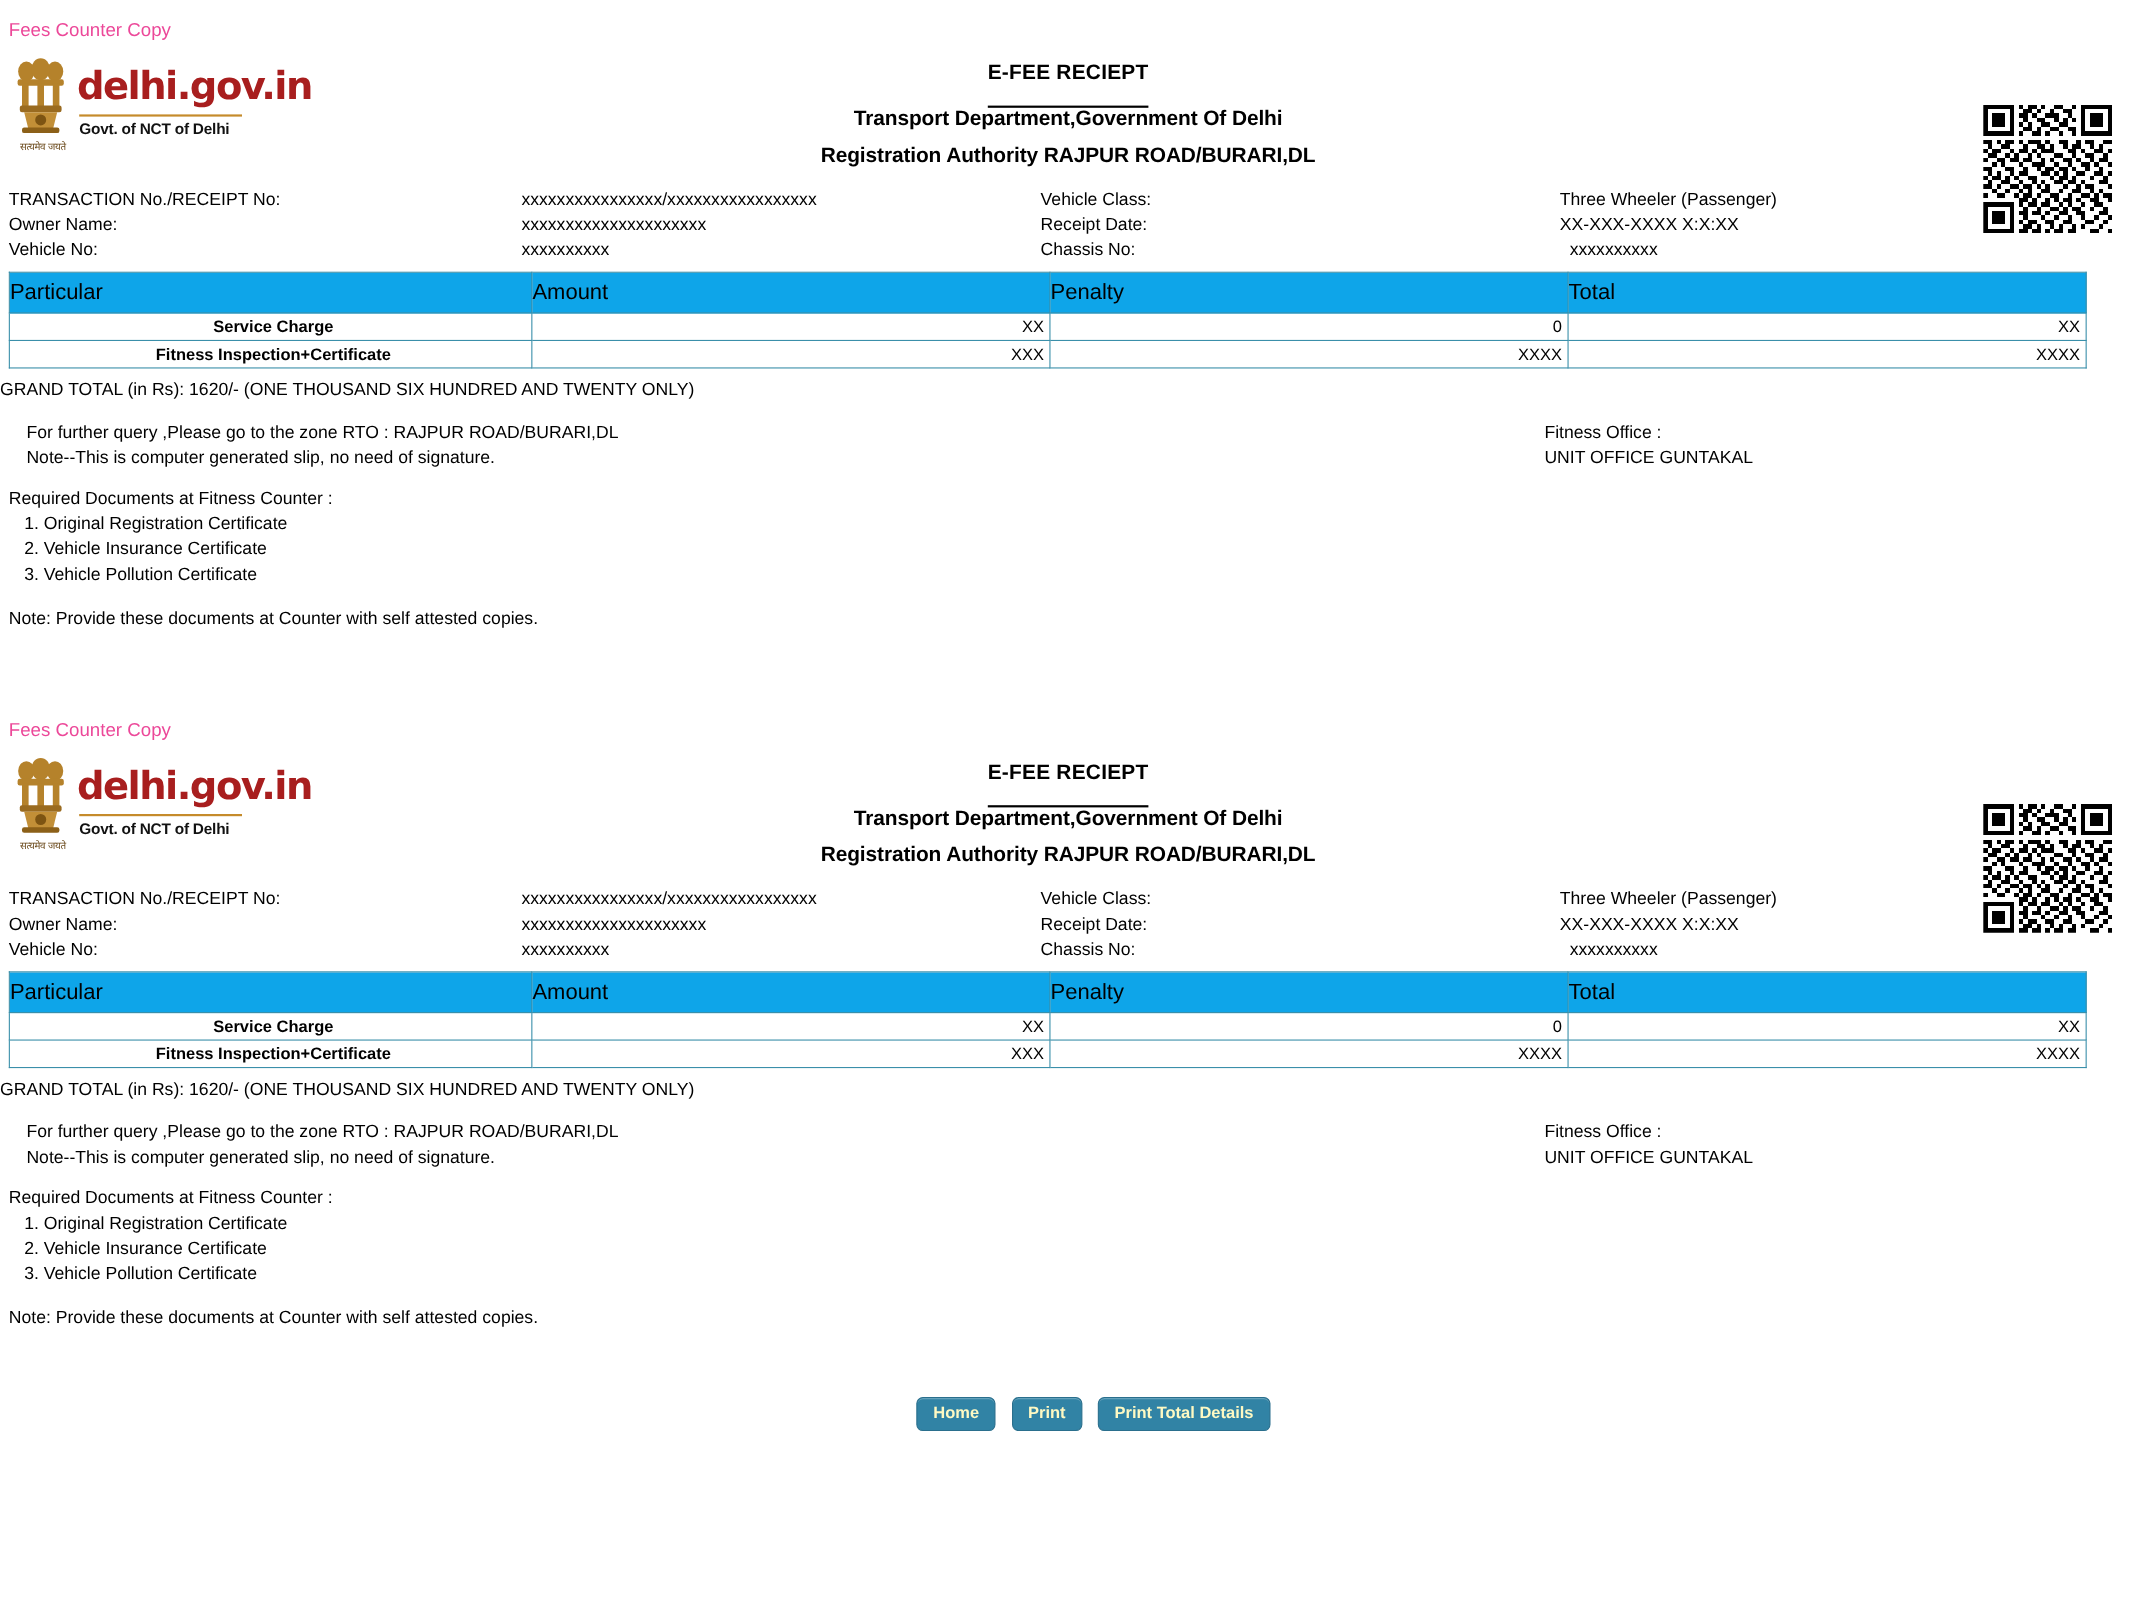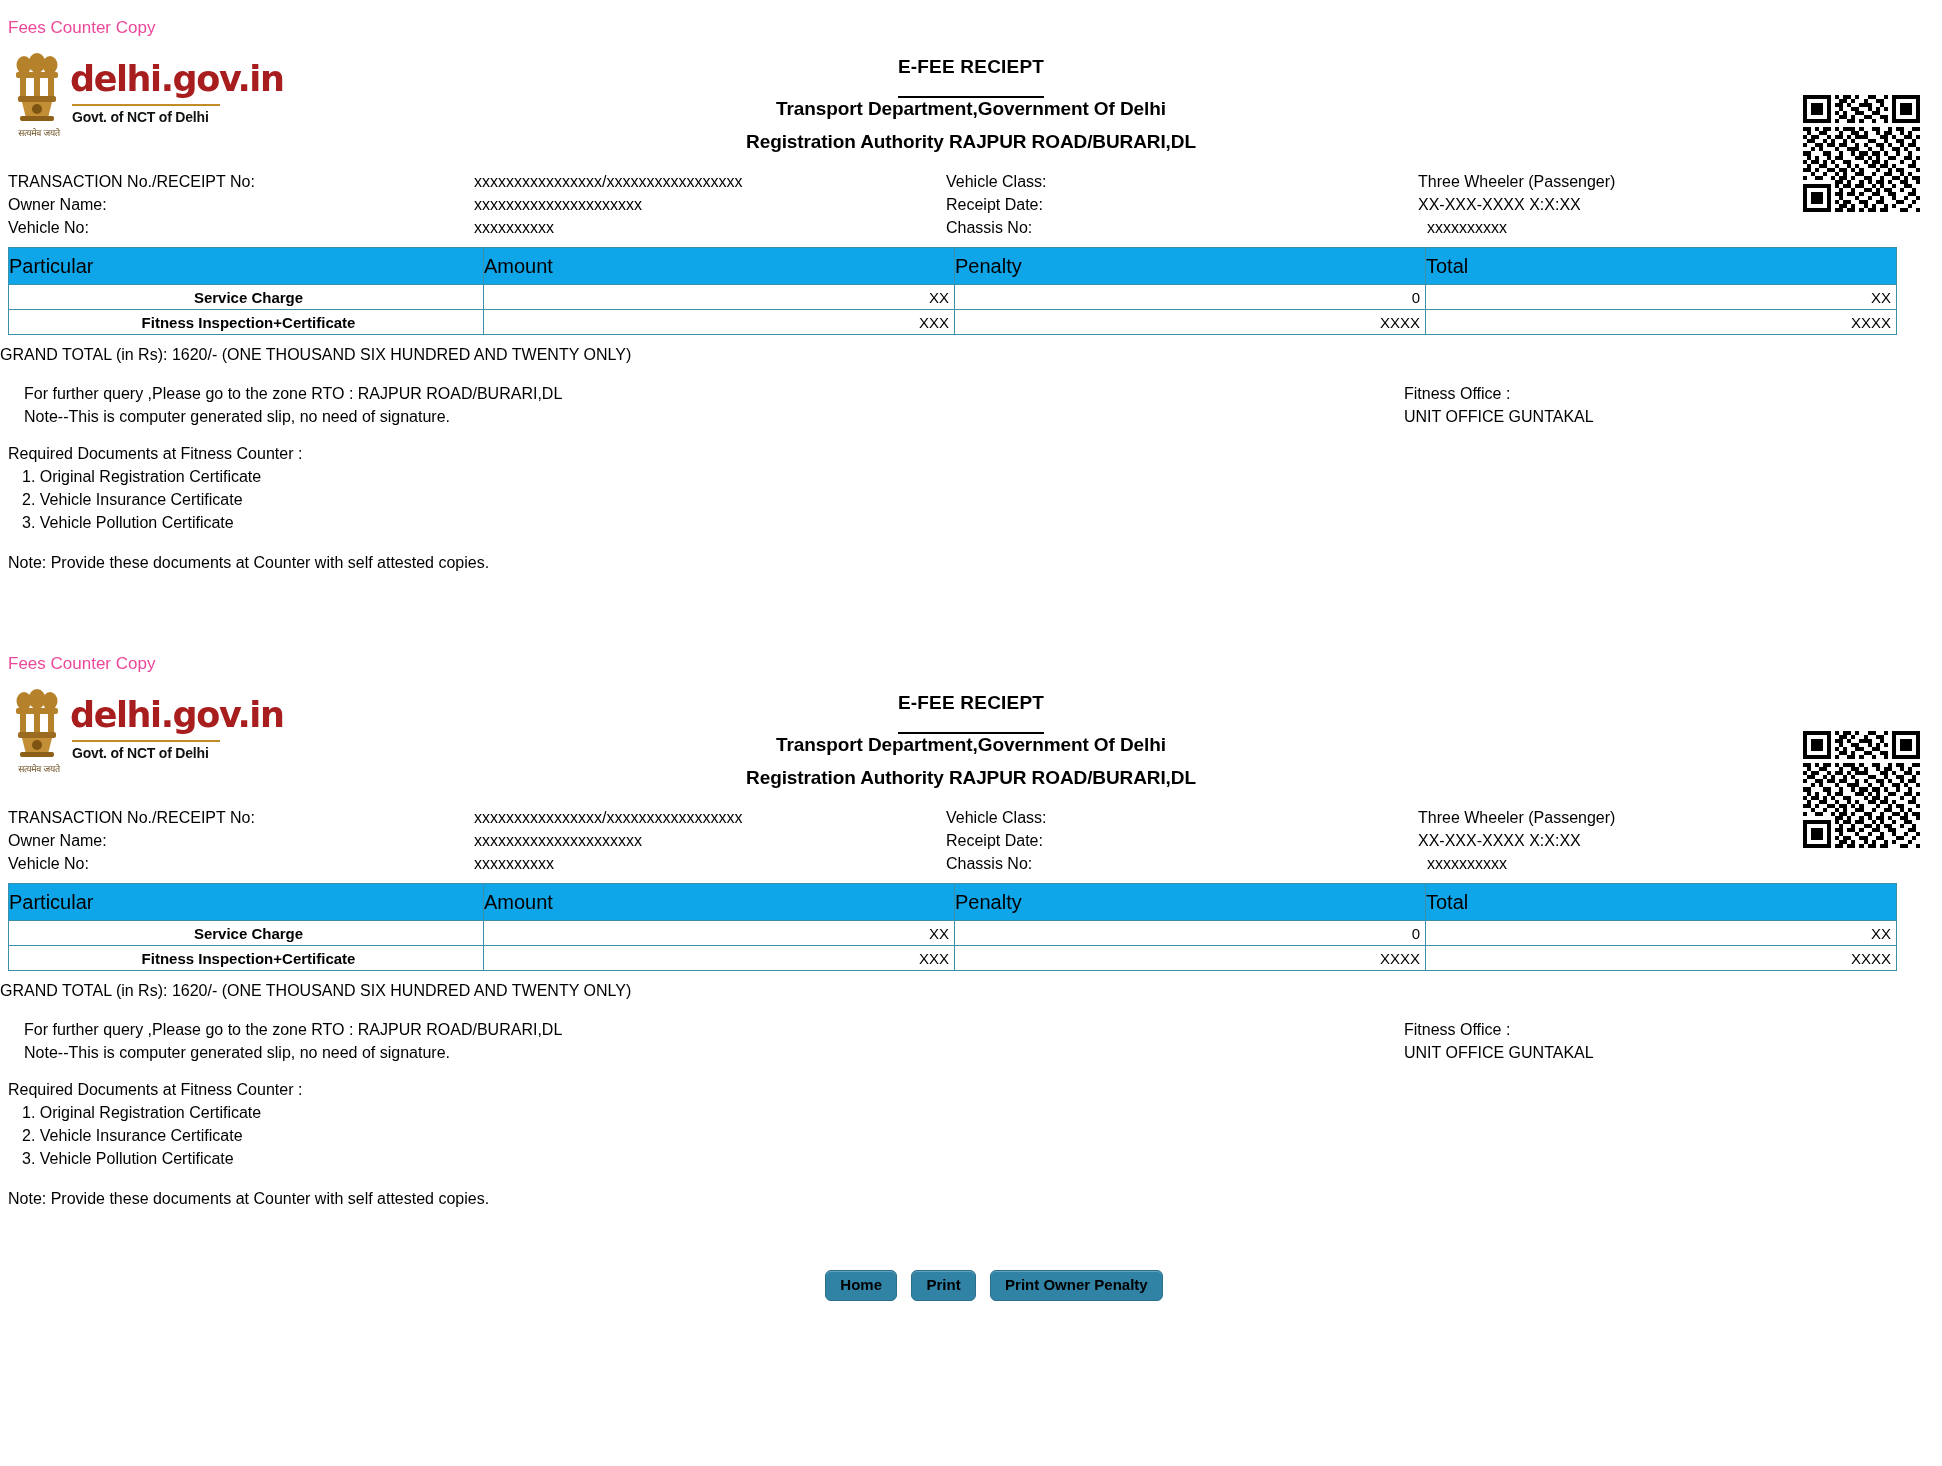--- a/index.html
+++ b/index.html
@@ -214,21 +214,21 @@
 
   
   .btn-bar {
     margin-top: 62px;
     text-align: center;
     padding-left: 46px;
   }
   .btn {
     display: inline-block;
     background: #3183a5;
-    color: #000000;
+    color: #fef9c3;
     font-size: 15px;
     font-weight: bold;
     border: 1px solid #2a6f8d;
     border-radius: 6px;
     padding: 6px 14px 7px 14px;
     margin: 0 5px;
     cursor: pointer;
     line-height: 16px;
     box-shadow: inset 0 1px 0 rgba(255,255,255,0.25);
   }
@@ -911,16 +911,16 @@
         <li>3. Vehicle Pollution Certificate</li>
       </ol>
     </div>
 
     <div class="docs-note">Note: Provide these documents at Counter with self attested copies.</div>
   </div>
 
   <div class="btn-bar">
     <button class="btn">Home</button>
     <button class="btn">Print</button>
-    <button class="btn">Print Owner Penalty</button>
+    <button class="btn">Print Total Details</button>
   </div>
 
 </div>
 
 </body></html>

